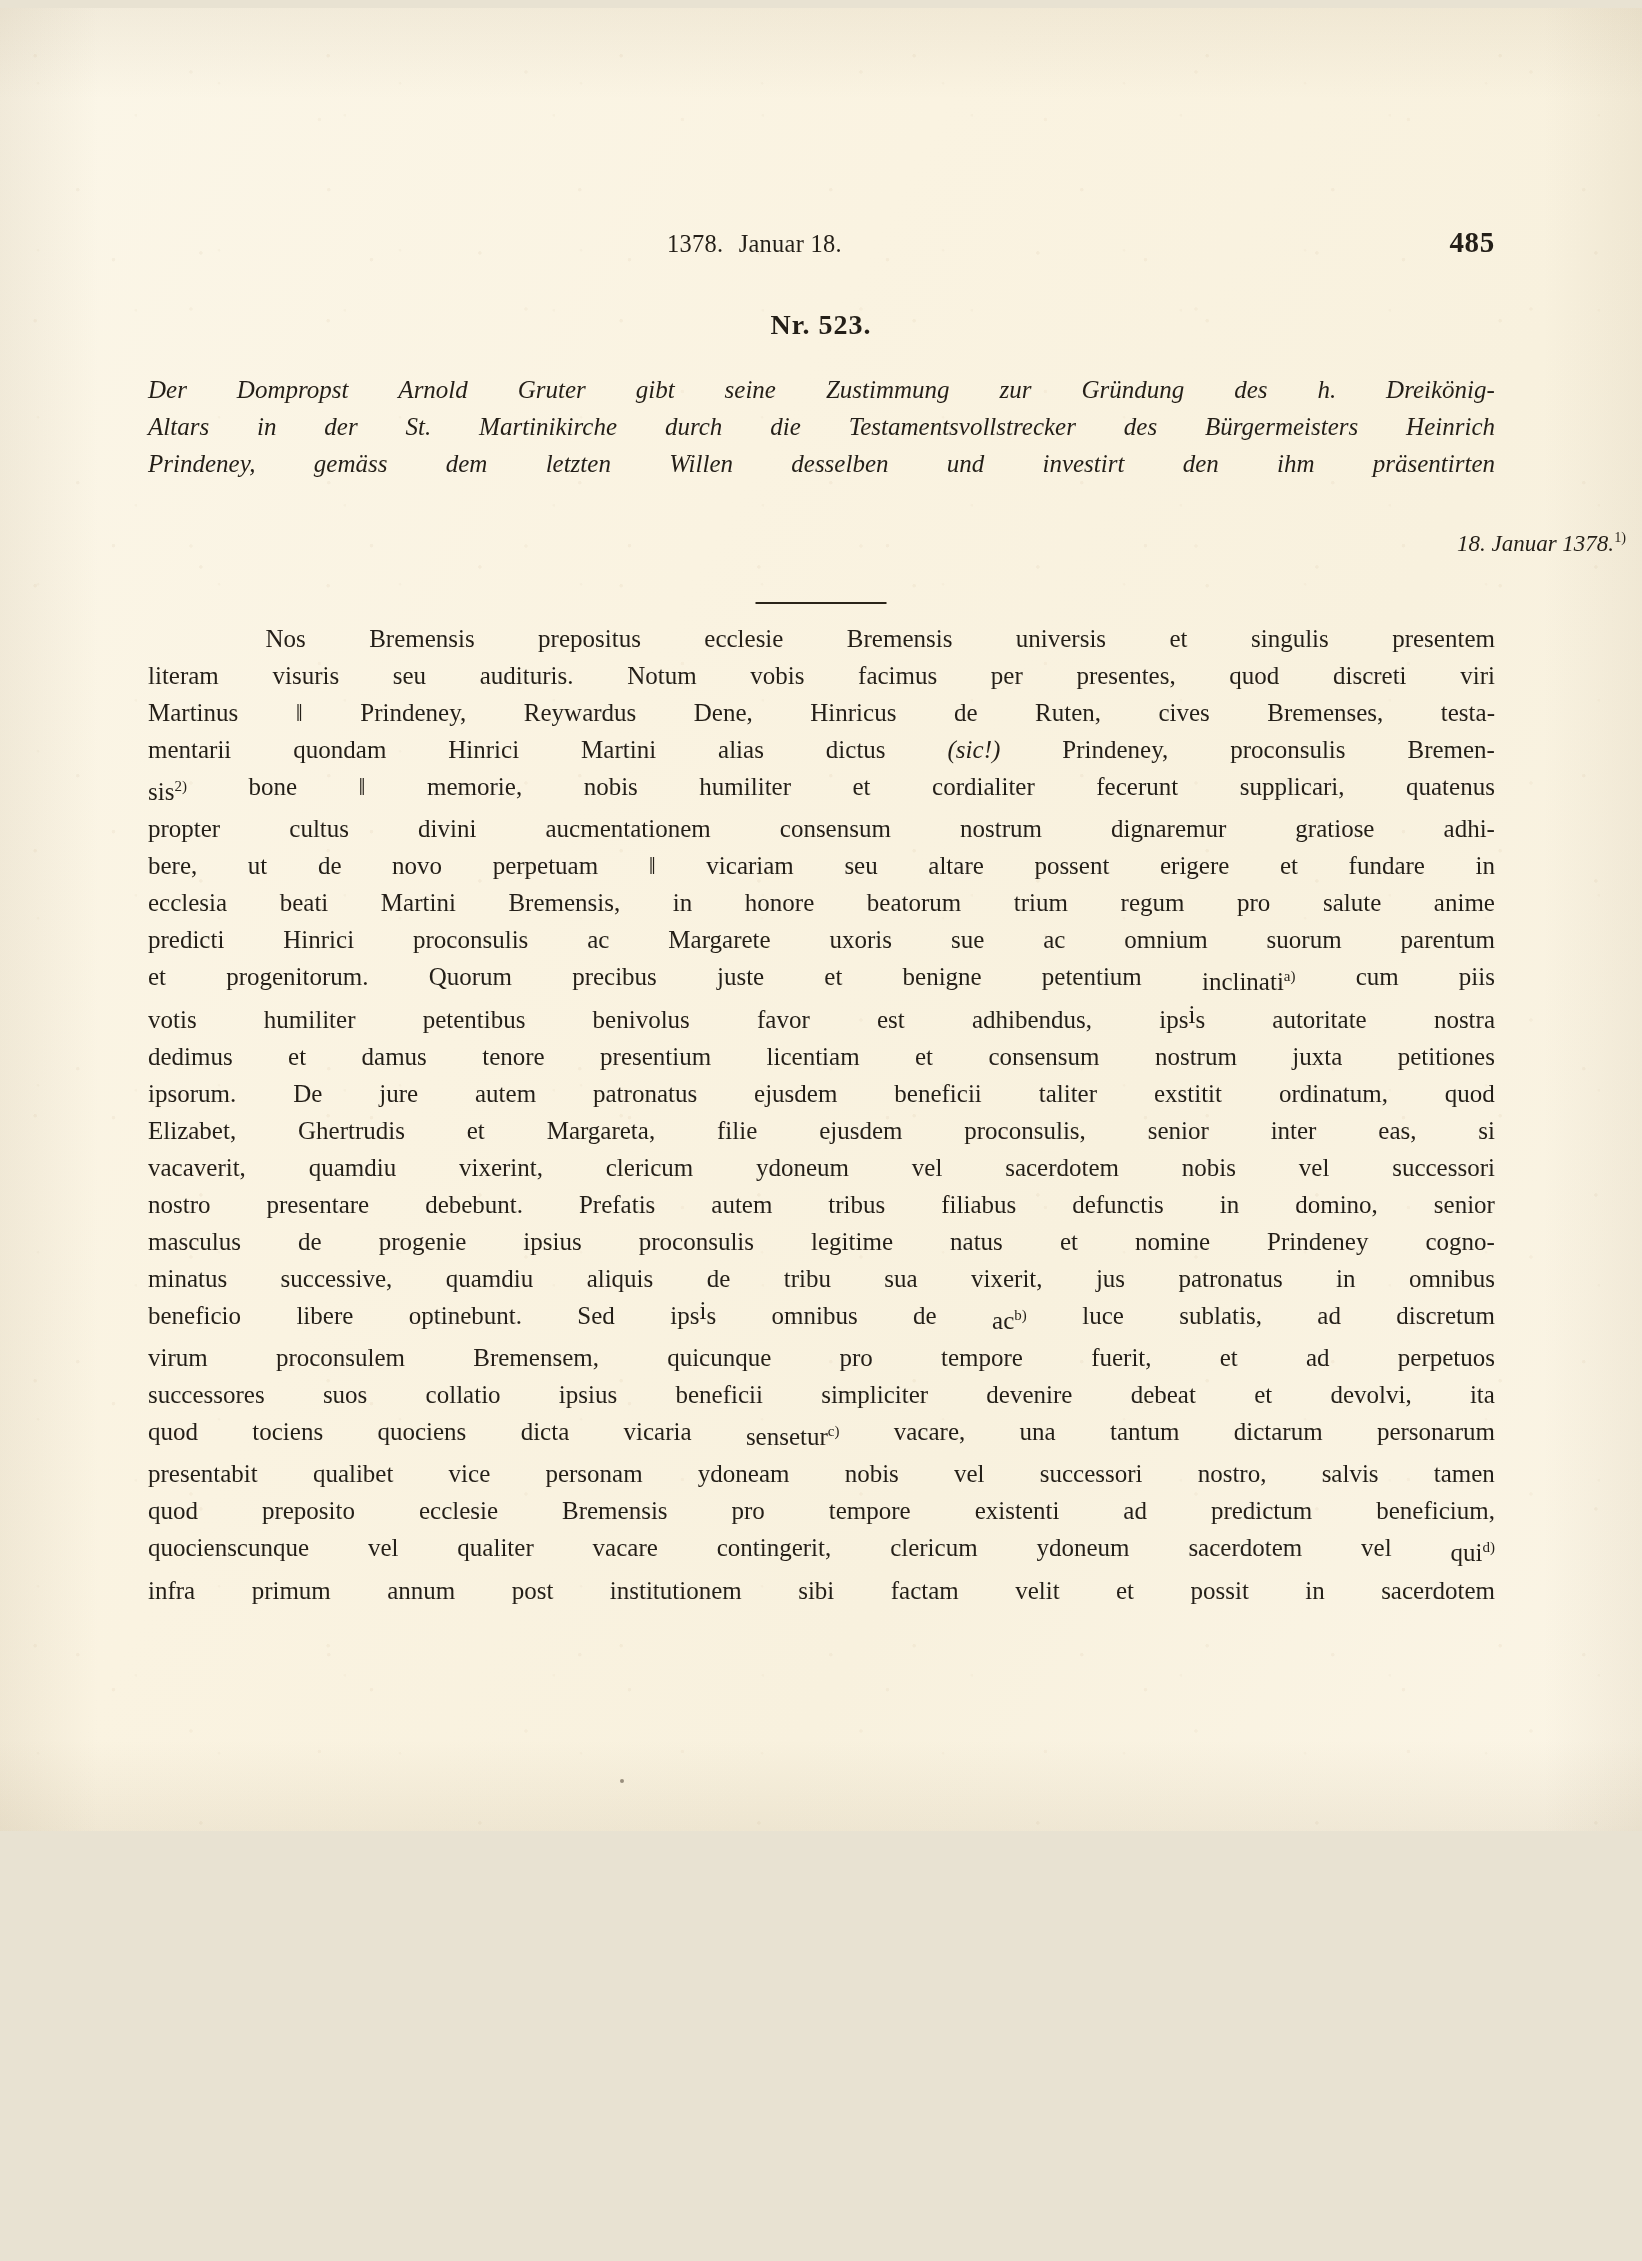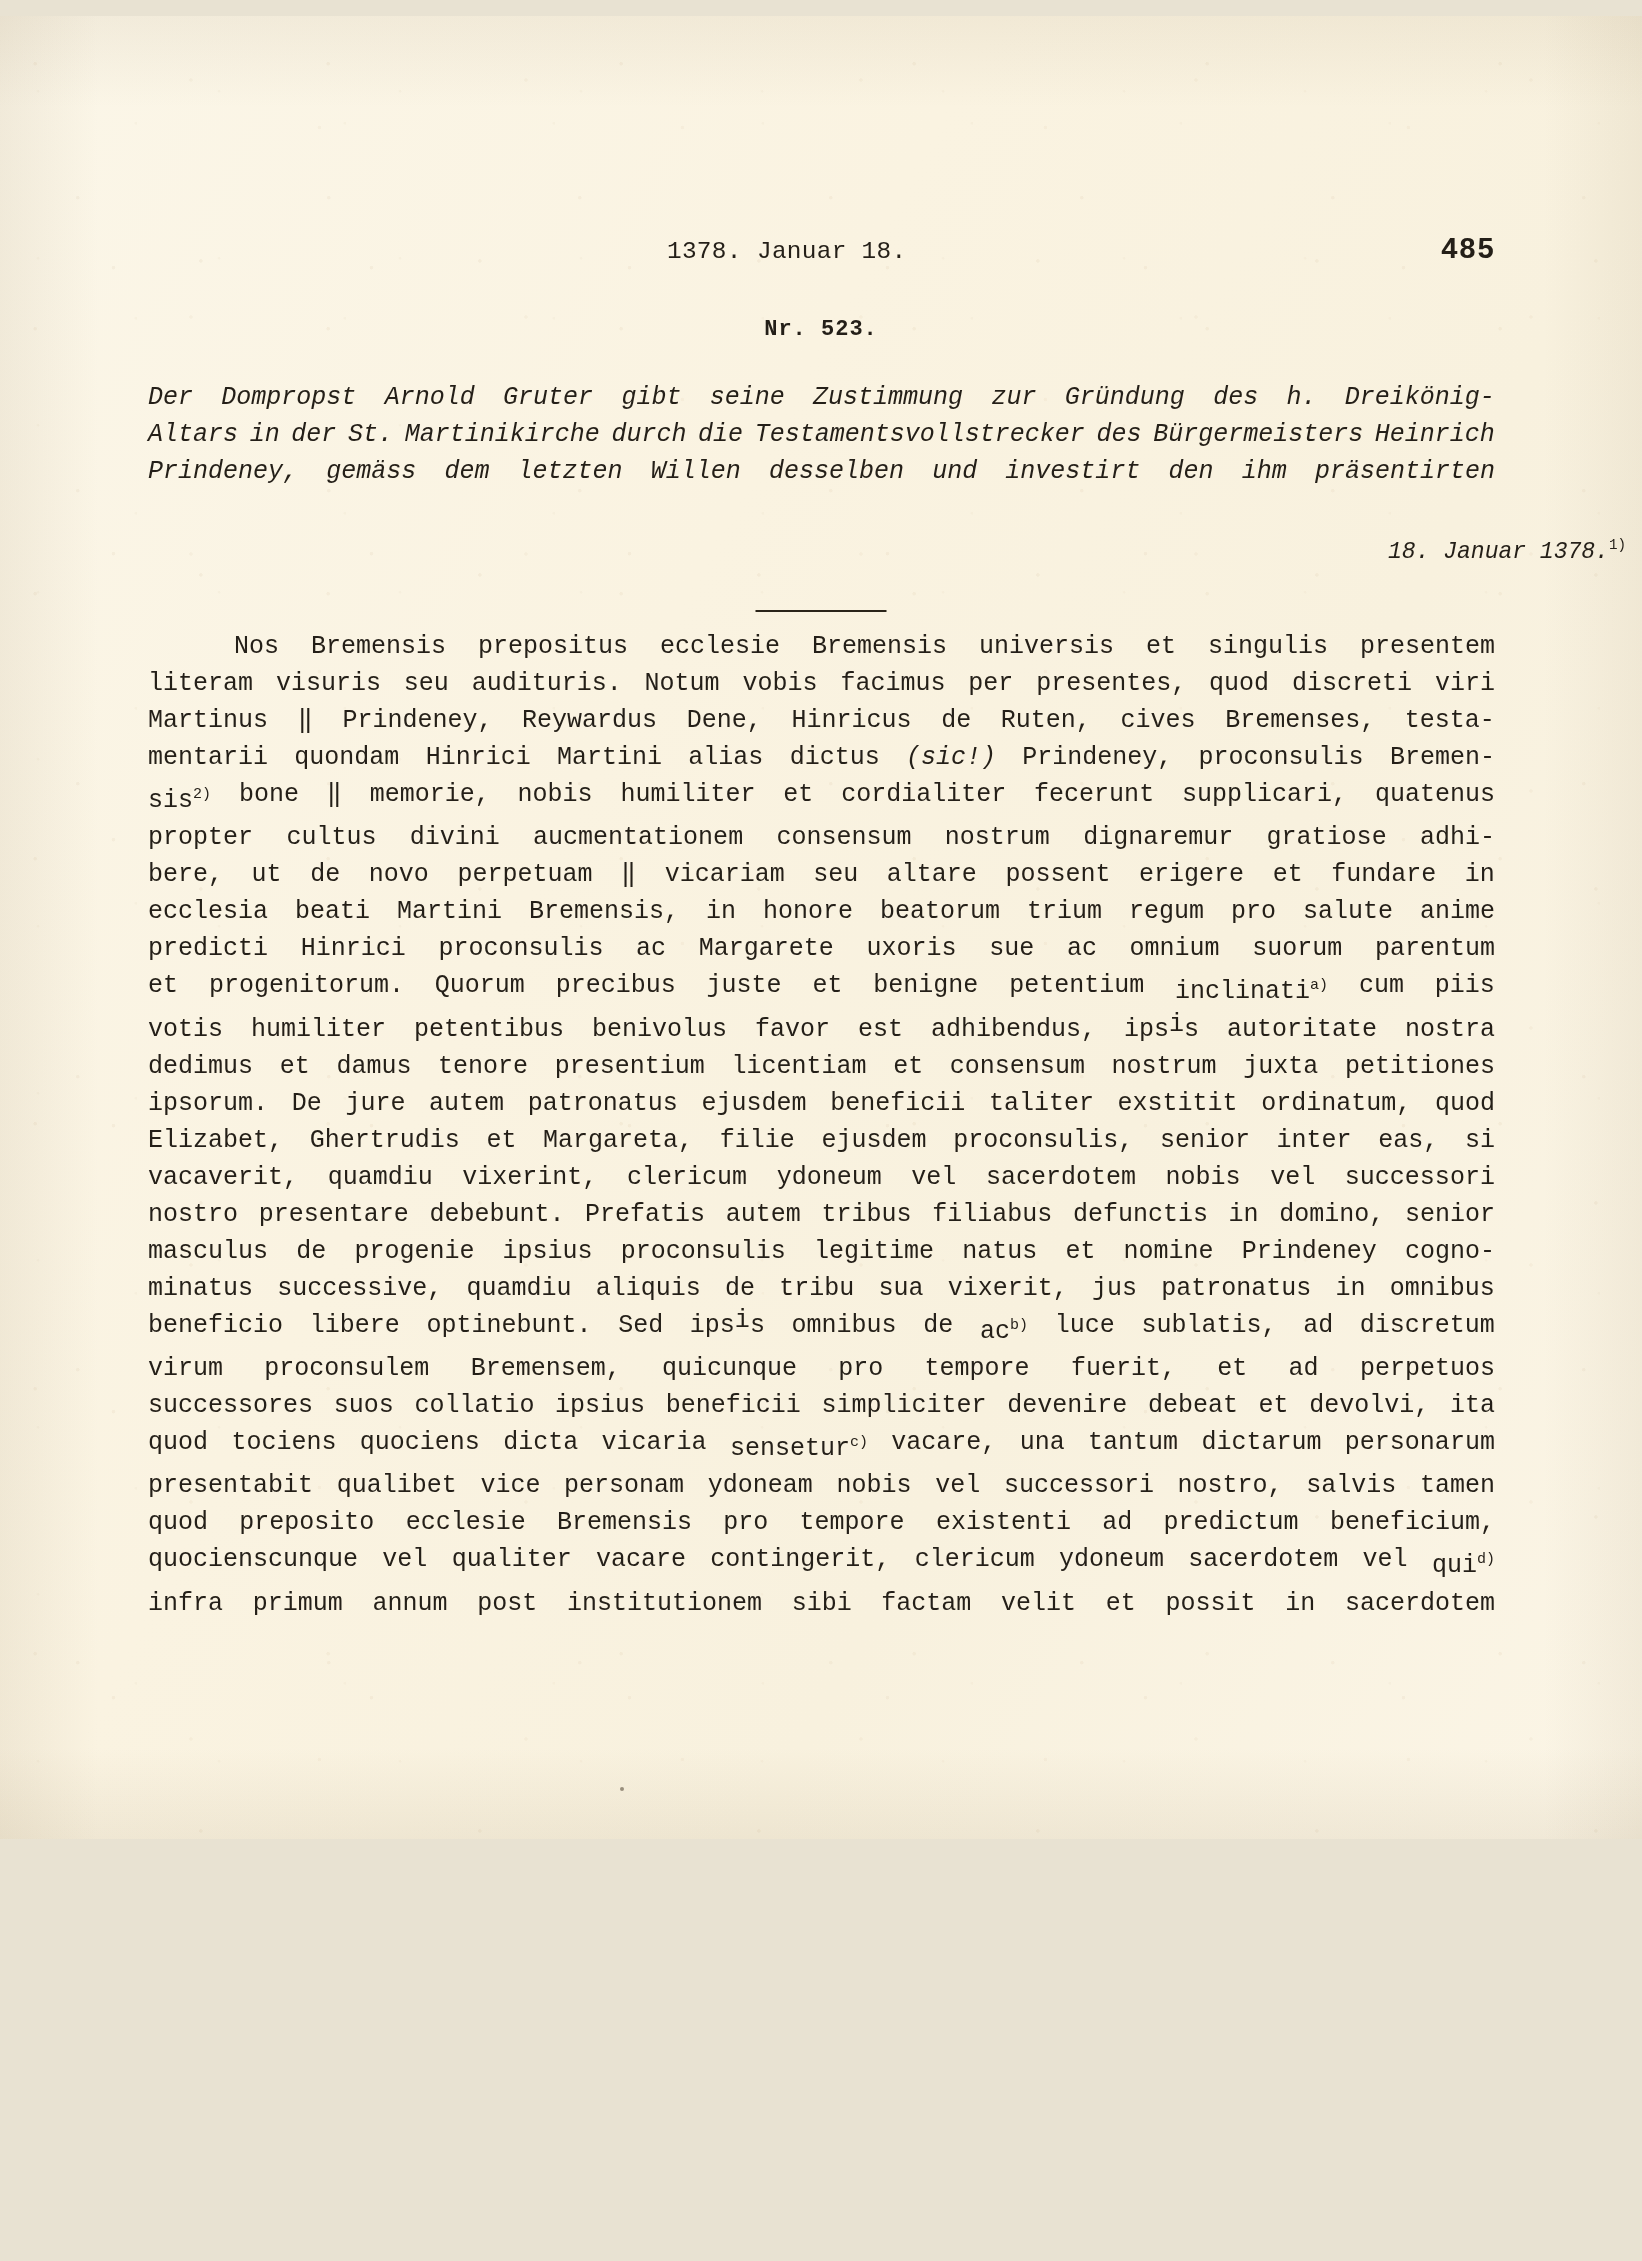--- a/index.html
+++ b/index.html
@@ -5,40 +5,40 @@
   html, body {
     margin: 0;
     padding: 0;
     background: #e8e2d2;
   }
 
   .page {
     position: relative;
     width: 1642px;
     height: 1823px;
-    margin: 16px auto;
+    margin: 8px auto;
     background-color: #faf4e3;
     background-image:
       radial-gradient(circle at 12% 18%, rgba(206,182,146,0.13) 0 1.4px, transparent 2.1px),
       radial-gradient(circle at 31% 62%, rgba(198,172,136,0.11) 0 1.4px, transparent 2.1px),
       radial-gradient(circle at 57% 27%, rgba(205,180,145,0.10) 0 1.4px, transparent 2.1px),
       radial-gradient(circle at 72% 78%, rgba(200,175,140,0.12) 0 1.4px, transparent 2.1px),
       radial-gradient(circle at 88% 41%, rgba(206,182,146,0.10) 0 1.4px, transparent 2.1px),
       radial-gradient(circle at 44% 88%, rgba(198,172,136,0.11) 0 1.4px, transparent 2.1px),
       radial-gradient(circle at 21% 45%, rgba(212,190,156,0.09) 0 1px, transparent 1.7px),
       radial-gradient(circle at 65% 55%, rgba(212,190,156,0.09) 0 1px, transparent 1.7px),
       linear-gradient(118deg, #fbf6e8 0%, #faf3e1 38%, #f8f1de 66%, #fbf5e6 100%);
     background-size:
       293px 265px, 251px 293px, 335px 237px,
       279px 314px, 363px 272px, 258px 286px,
       181px 167px, 209px 195px, 100% 100%;
     overflow: hidden;
     box-sizing: border-box;
     color: #241f18;
-    font-family: Liberation Mono, monospace;
+    font-family: Liberation Serif, serif;
   }
 
   
   .page::before {
     content: "";
     position: absolute;
     inset: 0;
     pointer-events: none;
     background:
       linear-gradient(to right, rgba(150,128,92,0.10), rgba(150,128,92,0.0) 6%, rgba(150,128,92,0.0) 94%, rgba(150,128,92,0.09)),
@@ -78,21 +78,21 @@
     letter-spacing: 0.7px;
   }
 
   
   .doc-number {
     position: absolute;
     top: 301px;
     left: 0;
     right: 0;
     text-align: center;
-    font-size: 22px;
+    font-size: 28px;
     font-weight: bold;
     letter-spacing: 1px;
   }
 
   
   .regest {
     position: absolute;
     top: 363px;
     left: 148px;
     width: 1347px;

